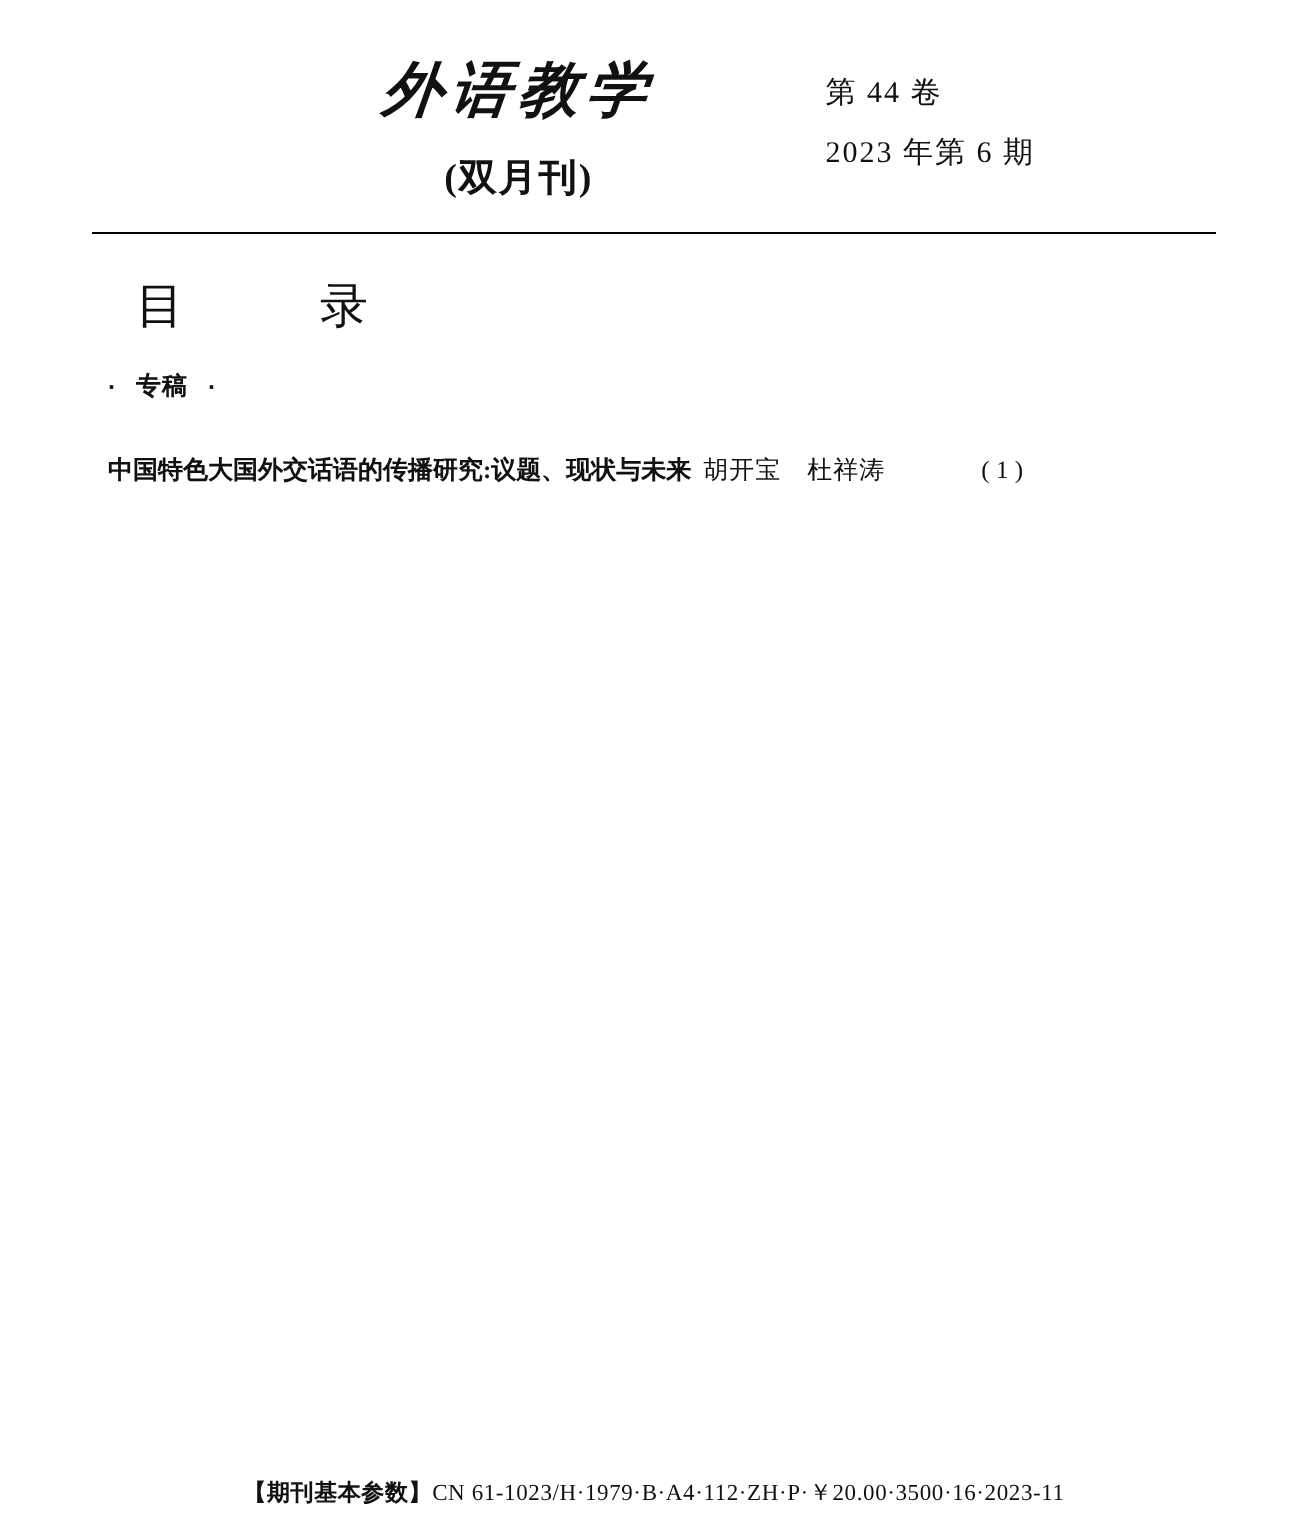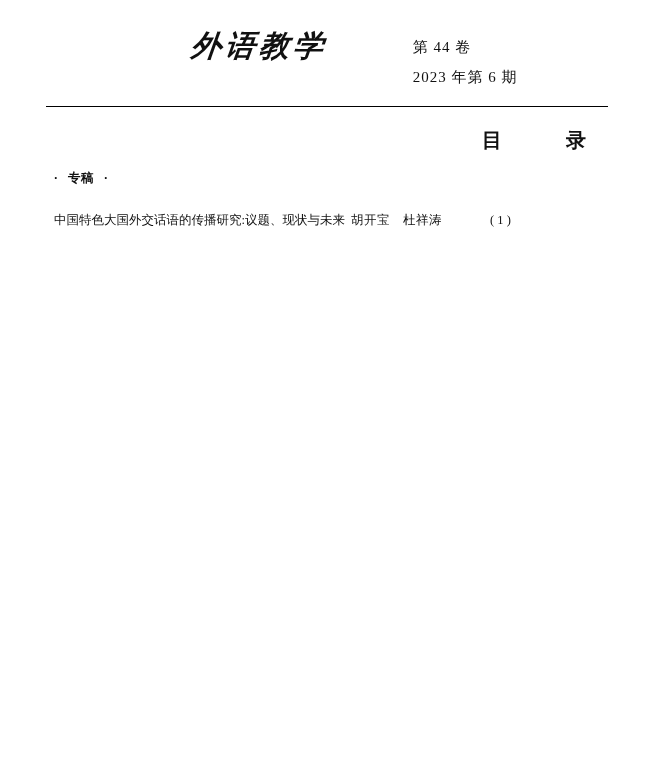--- a/index.html
+++ b/index.html
@@ -61,23 +61,23 @@
   }
 
   .rule {
     border: none;
     border-top: 1.5px solid #000;
     margin: 14px 0 0 0;
   }
 
   
   .catalog-title {
-    text-align: right;
-    font-size: 20px;
-    font-weight: bold;
+    text-align: left;
+    font-size: 24px;
+    font-weight: normal;
     letter-spacing: 22px;
     margin: 20px 0 16px 0;
     padding-left: 22px;
   }
 
   
   .section {
     margin-top: 8px;
   }
   .section-head {
@@ -91,20 +91,21 @@
   .entry {
     display: flex;
     align-items: baseline;
     font-size: 12.5px;
     line-height: 1.55;
     margin: 1px 0 1px 8px;
     white-space: nowrap;
   }
   .entry .title {
     flex: 0 0 auto;
+    font-weight: bold;
   }
   .entry .leader {
     flex: 1 1 auto;
     overflow: hidden;
     white-space: nowrap;
     margin: 0 3px;
     color: #222;
     letter-spacing: 1.5px;
     font-size: 11px;
     position: relative;
@@ -134,20 +135,21 @@
   }
 </style>
 </head>
 <body>
 
 <div class="page">
 
   <div class="masthead">
     <div class="masthead-left">
       <div class="journal-title">外语教学</div>
+      <div class="journal-sub">(双月刊)</div>
     </div>
     <div class="masthead-right">
       <div>第 44 卷</div>
       <div>2023 年第 6 期</div>
     </div>
   </div>
 
   <hr class="rule">
 
   <div class="catalog-title">目　录</div>
@@ -157,14 +159,17 @@
         <div class="section-head"><span>· 专稿 ·</span></div>
         <div class="entry">
           <span class="title">中国特色大国外交话语的传播研究:议题、现状与未来</span>
           <span class="leader">························································································································</span>
           <span class="authors">胡开宝　杜祥涛</span>
           <span class="page">( 1 )</span>
         </div>
       </div>
     </div>
 
+  <div class="footer">
+    <b>【期刊基本参数】</b><span>CN 61-1023/H·1979·B·A4·112·ZH·P·￥20.00·3500·16·2023-11</span>
+  </div>
 
 </div>
 
 </body></html>

